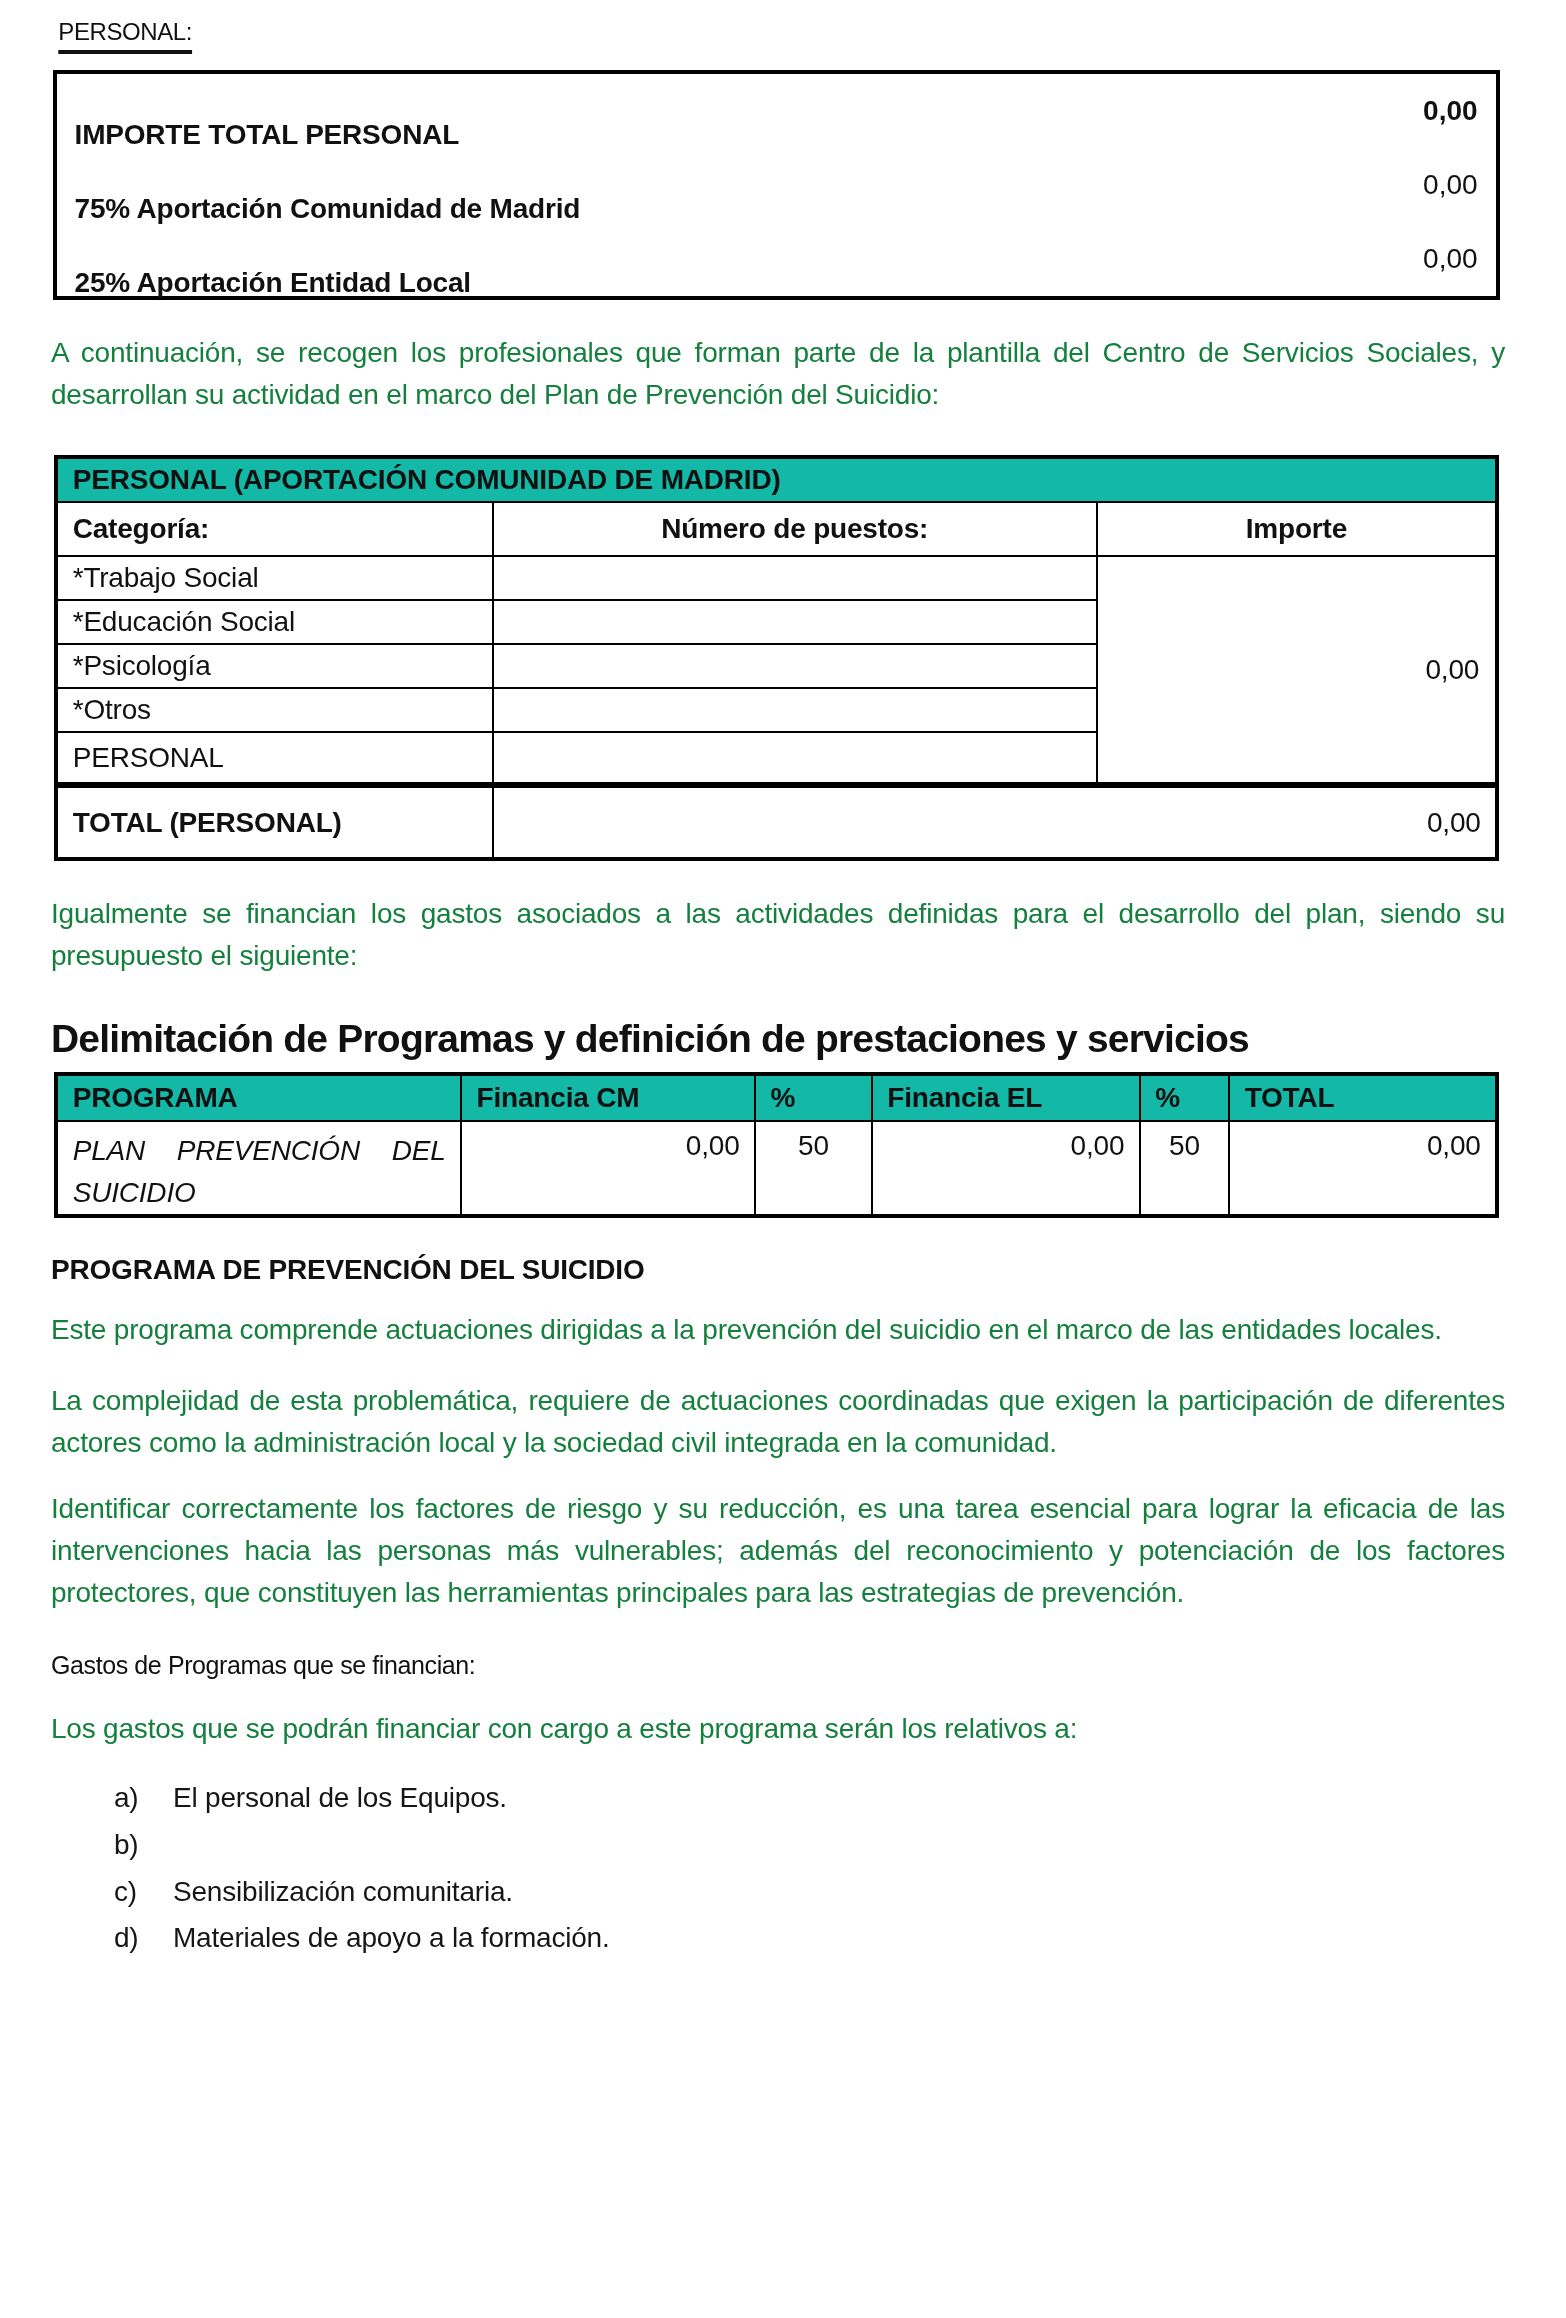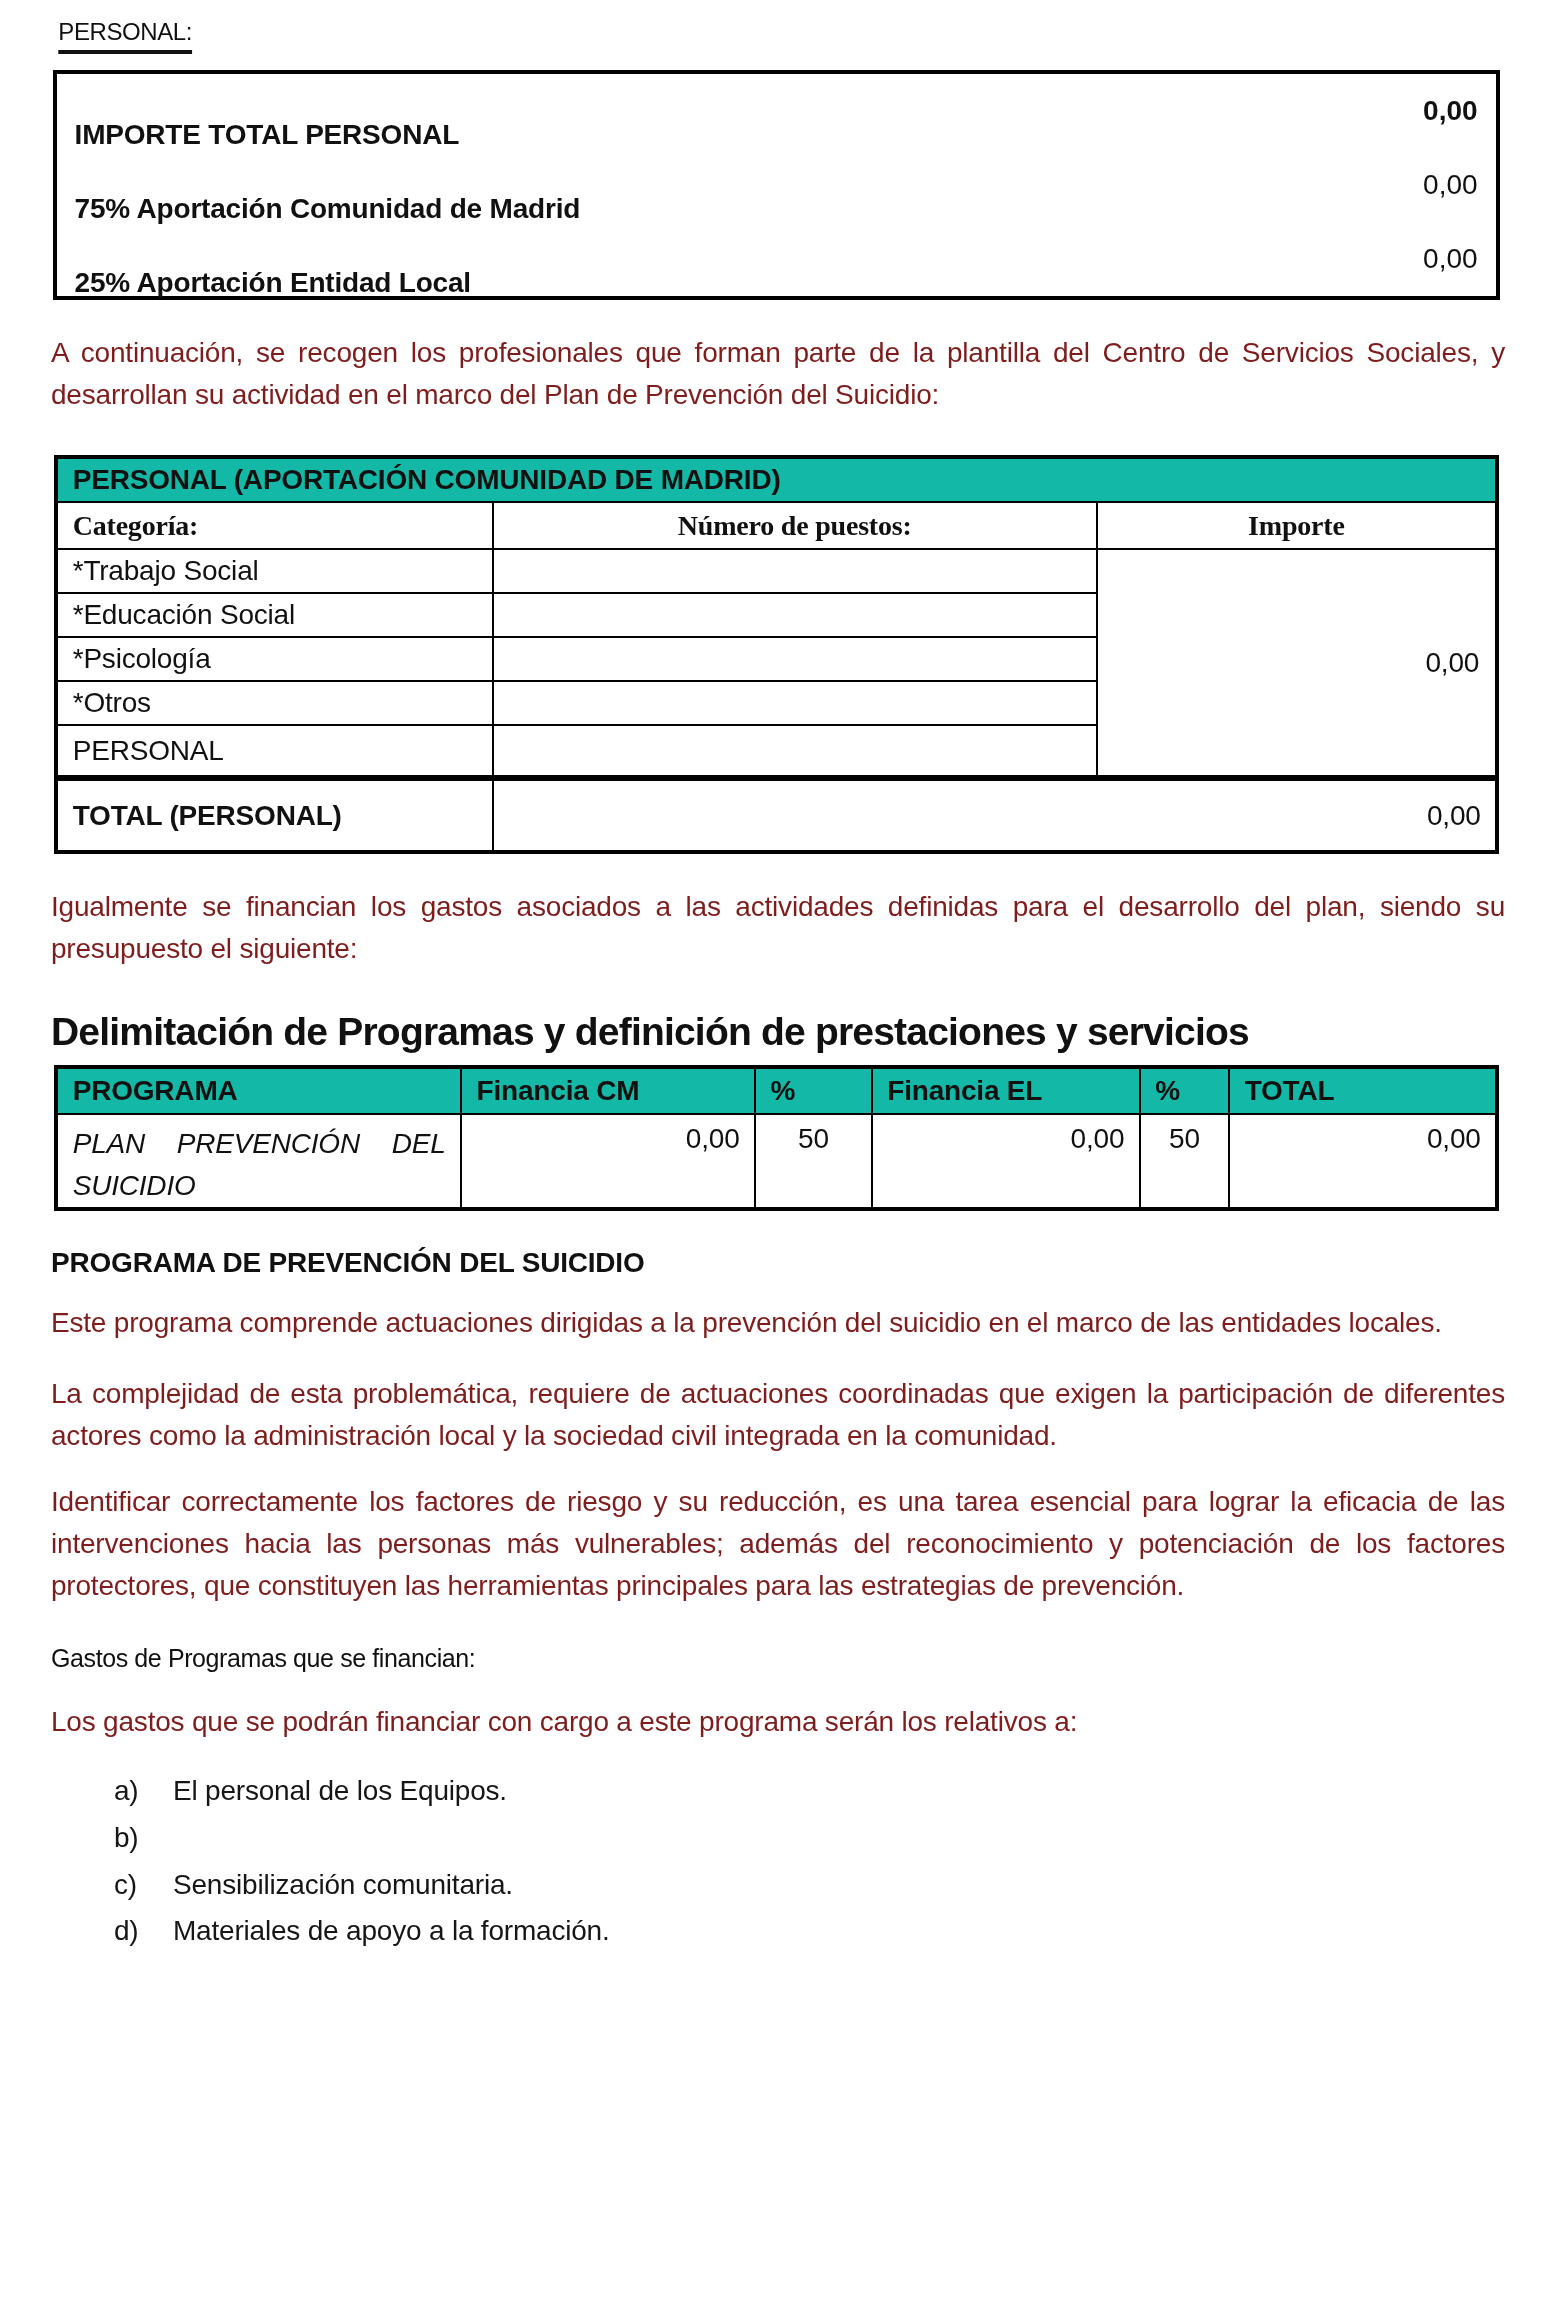--- a/index.html
+++ b/index.html
@@ -18,21 +18,21 @@
     text-decoration:underline; text-decoration-thickness:4px; text-underline-offset:9.7px;
     letter-spacing:-0.4px;
   }
   .h2 { font-size:39px; font-weight:bold; letter-spacing:-0.8px; margin-top:40px; }
   .h2-light { font-size:25px; font-weight:normal; letter-spacing:-0.4px; margin-top:37px; }
   .h3 { font-size:28px; font-weight:bold; margin-top:36px; letter-spacing:-0.2px; }
 
   
   p.body-text {
     font-size:28px; line-height:42px; text-align:justify; text-justify:inter-word;
-    color:#7f1d1d; letter-spacing:-0.2px;
+    color:#15803d; letter-spacing:-0.2px;
   }
   .mt-intro { margin-top:32px; }
   .mt-igualmente { margin-top:32px; }
   .mt-este { margin-top:23px; }
   .mt-complejidad { margin-top:29px; }
   .mt-identificar { margin-top:24px; }
   .mt-concargo { margin-top:32px; }
   .mt-losgastos { margin-top:27.4px; text-align:left; }
 
   
@@ -56,21 +56,21 @@
   td { font-size:28px; padding:0 14.5px; vertical-align:middle; letter-spacing:-0.2px; }
   .band td {
     background:#14b8a6; font-weight:bold; height:45px;
   }
   .bold { font-weight:bold; }
   .center { text-align:center; }
   .right { text-align:right; }
 
   
   .personal-table { margin-top:39px; }
-  .personal-table .cols td { height:47px;font-family:Liberation Serif, serif; }
+  .personal-table .cols td { height:54px; }
   .personal-table .cat-row td { height:44px; }
   .personal-table .cat-row-last td { height:53px; }
   .personal-table .importe-merged { text-align:right; vertical-align:middle; padding-right:16px; }
   .personal-table .total-row td { border-top:6.5px solid #000; height:74px; }
 
   
   .program-table { margin-top:11.3px; }
   .program-table .band td { height:47px; }
   .program-table .data-row td { height:90px; vertical-align:top; padding-top:8px; }
   .program-table .prog-cell { text-align:justify; line-height:42px;font-style:italic; }

